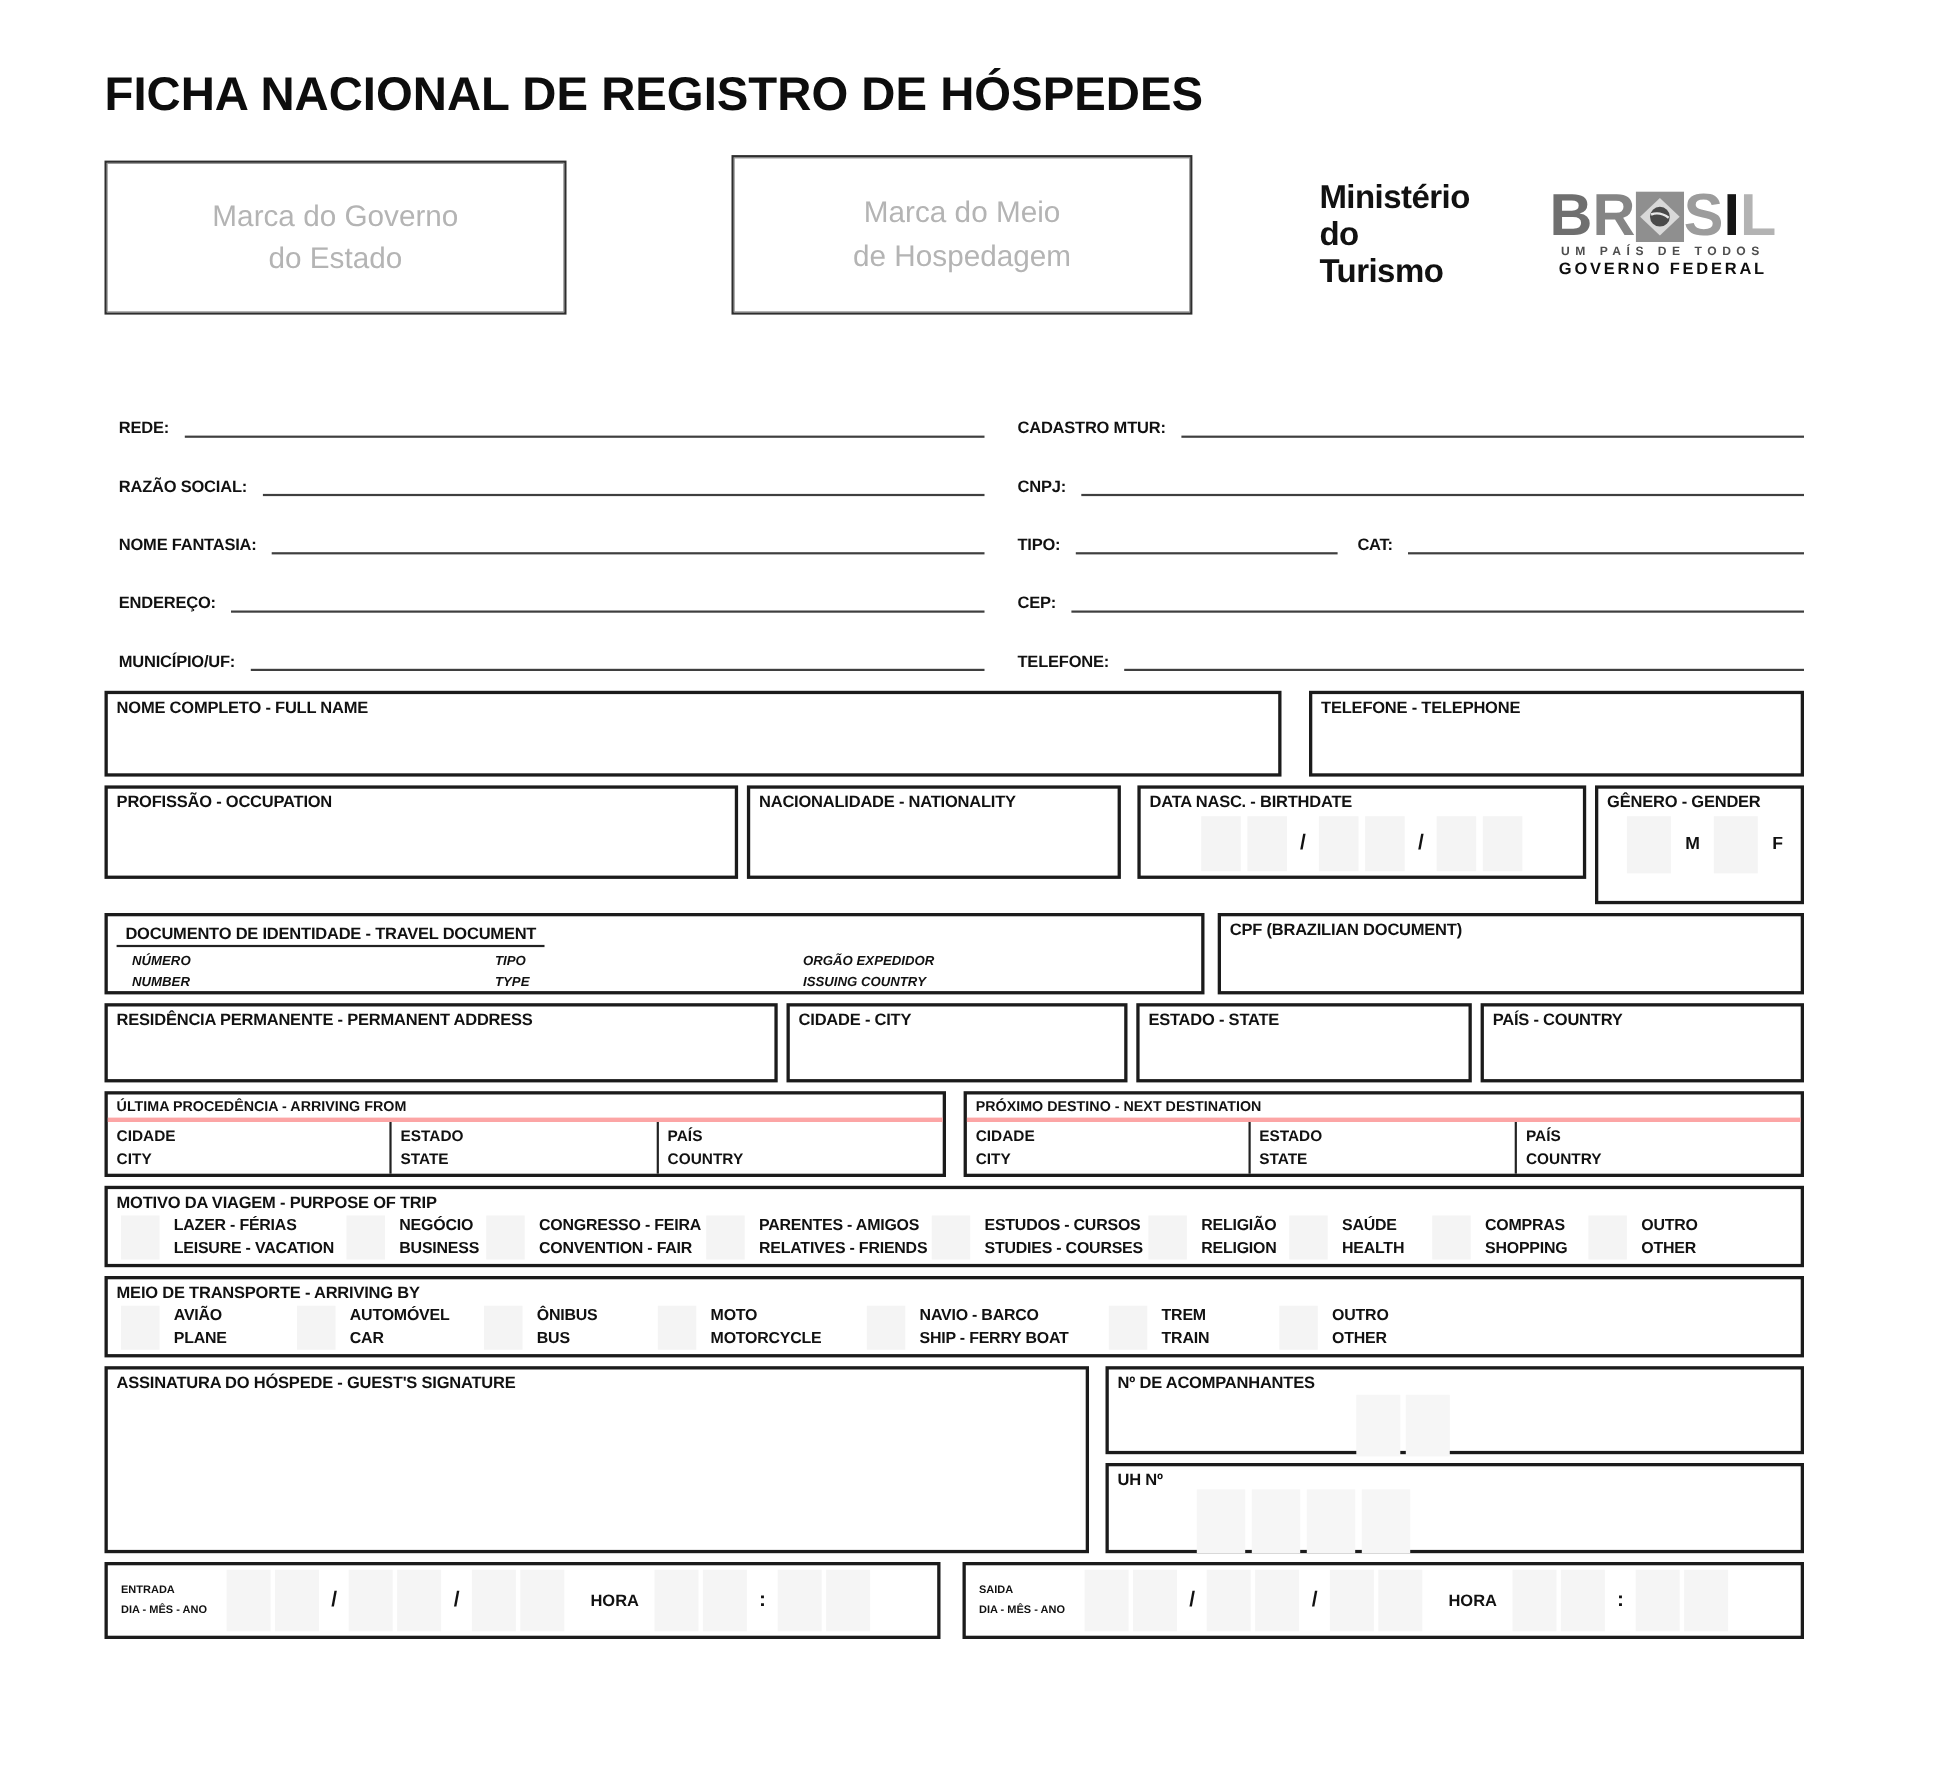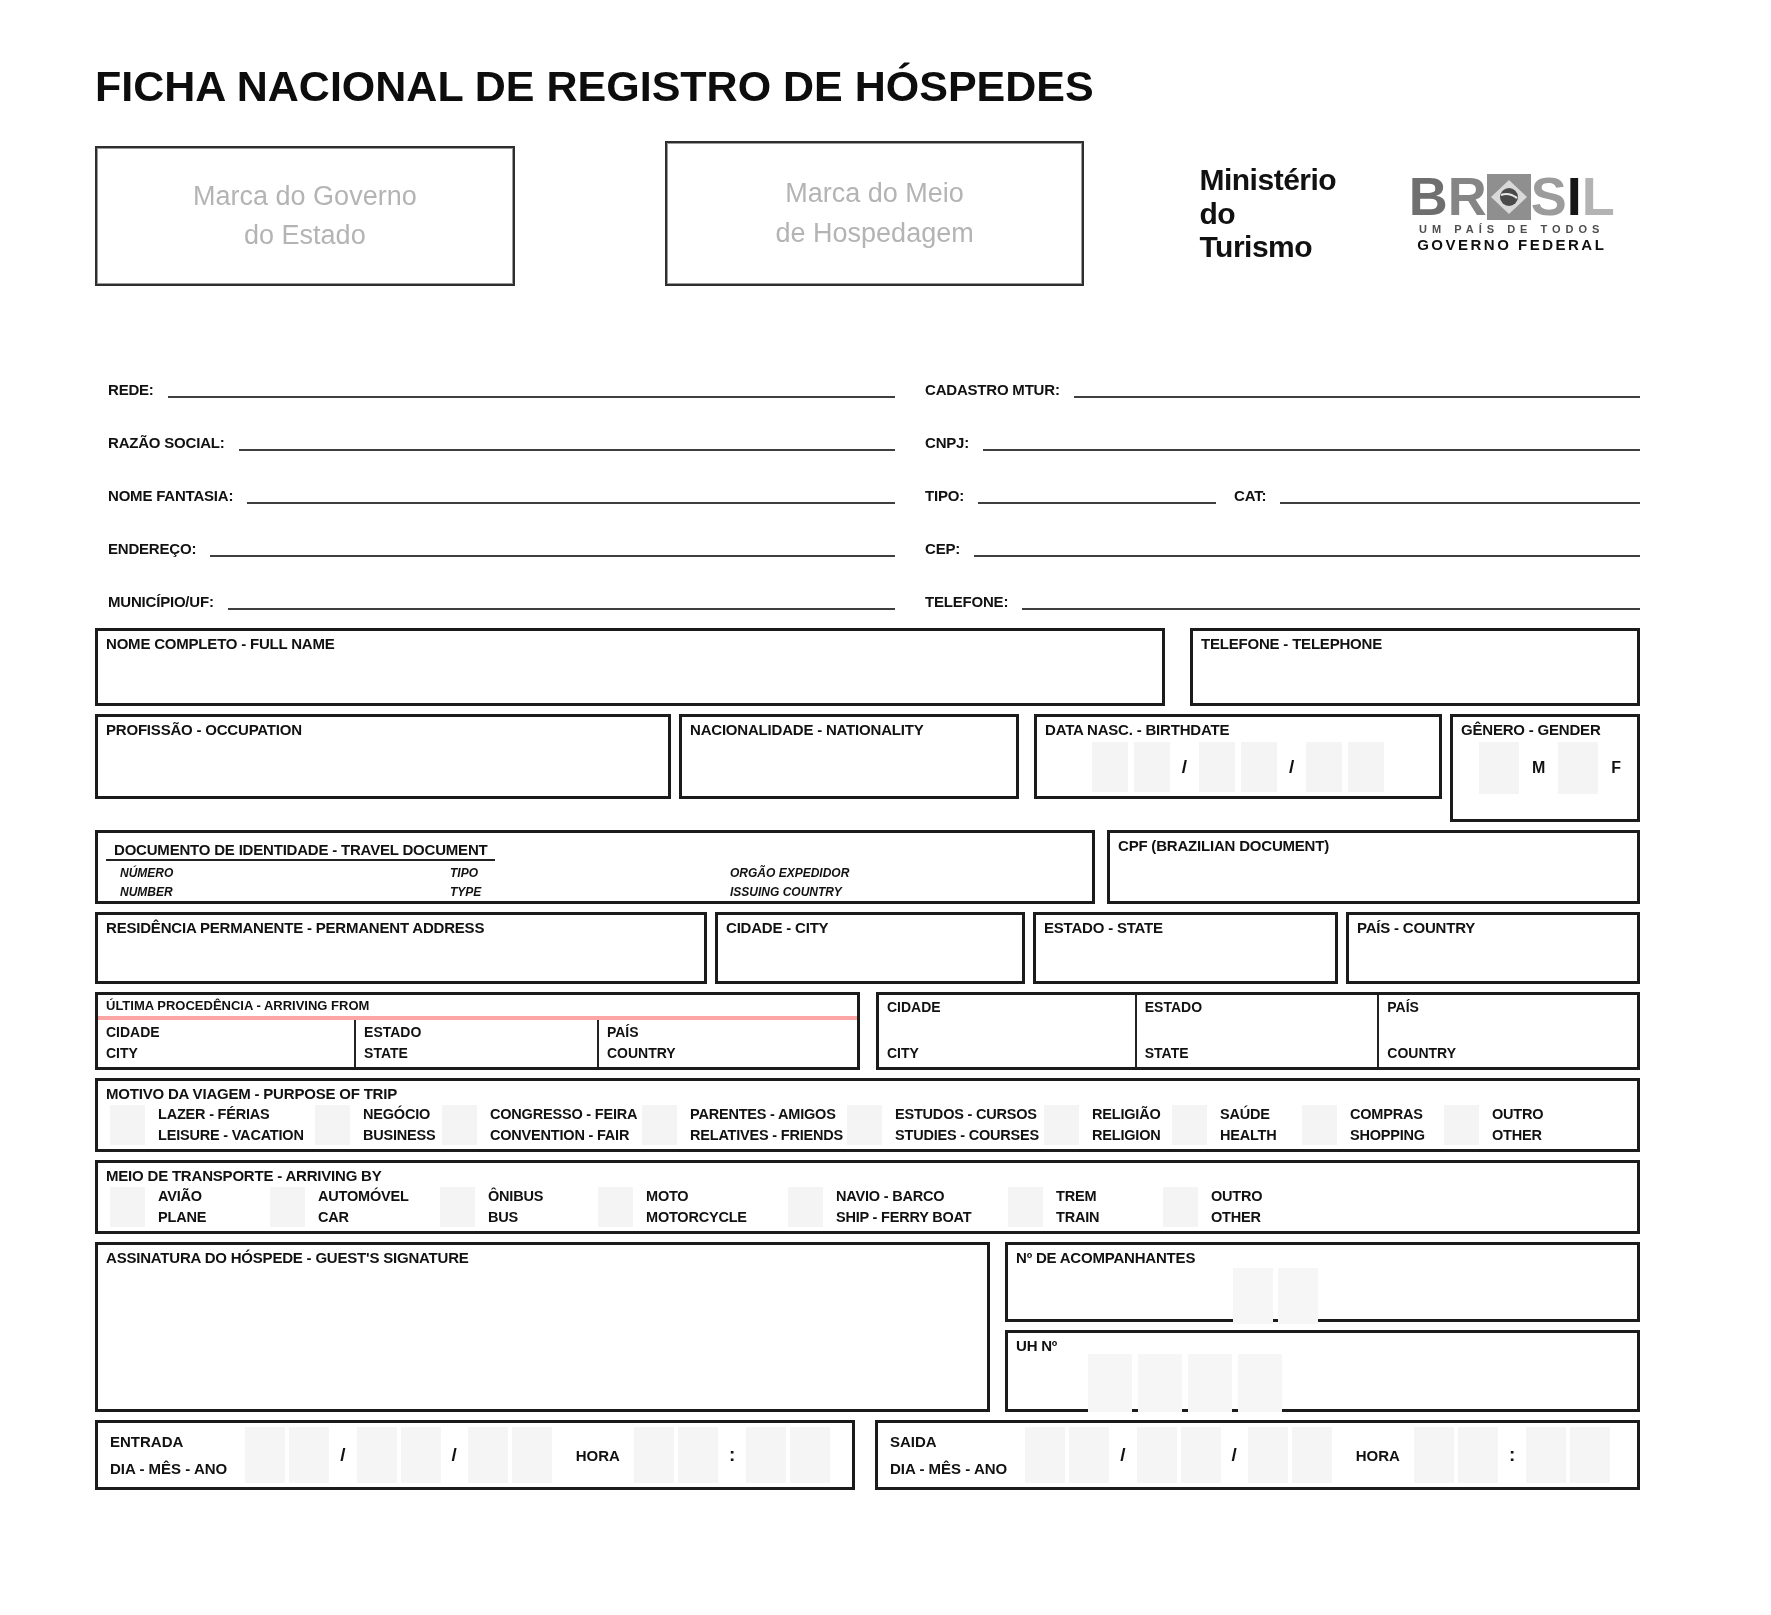--- a/index.html
+++ b/index.html
@@ -77,21 +77,21 @@
   .uh { height:82px; margin-top:8px; }
   .comp-cells { display:flex; margin-left:225px; margin-top:2px; }
   .comp-cells .cell { width:40px; height:56px; margin-right:5px; background:#f6f6f6; }
   .uh-cells { display:flex; margin-left:80px; margin-top:0px; }
   .uh-cells .cell { width:44px; height:58px; margin-right:6px; background:#f6f6f6; }
 
   
   .es-box { height:70px; display:flex; align-items:center; padding:0 10px 0 12px; }
   .es-box.in { width:760px; }
   .es-box.out { flex:1; margin-left:20px; }
-  .es-titles { display:flex; flex-direction:column; justify-content:center; font-size:15px; font-weight:bold; line-height:1.8; white-space:nowrap; margin-right:16px; }
+  .es-titles { display:flex; flex-direction:column; justify-content:center; font-size:10px; font-weight:bold; line-height:1.8; white-space:nowrap; margin-right:16px; }
   .es-cells { display:flex; align-items:center; }
   .es-cells .cell { width:40px; height:56px; margin:0 2px; background:#f5f5f5; }
   .hora-lbl { font-weight:bold; font-size:15px; margin:0 12px 0 22px; }
 </style>
 </head>
 <body>
 
 <div class="page">
 <div class="content">
 
@@ -282,20 +282,21 @@
             <span>ESTADO</span>
             <span>STATE</span>
           </div>
           <div class="odcol odc3">
             <span>PAÍS</span>
             <span>COUNTRY</span>
           </div>
         </div>
       </div>
       <div class="gbox odbox" style="flex:1;height:78px;margin-left:16px;">
+        <div class="odhead">PRÓXIMO DESTINO - NEXT DESTINATION</div>
         <div class="odbody">
           <div class="odcol b odc1">
             <span>CIDADE</span>
             <span>CITY</span>
           </div>
           <div class="odcol b odc2">
             <span>ESTADO</span>
             <span>STATE</span>
           </div>
           <div class="odcol odc3">

